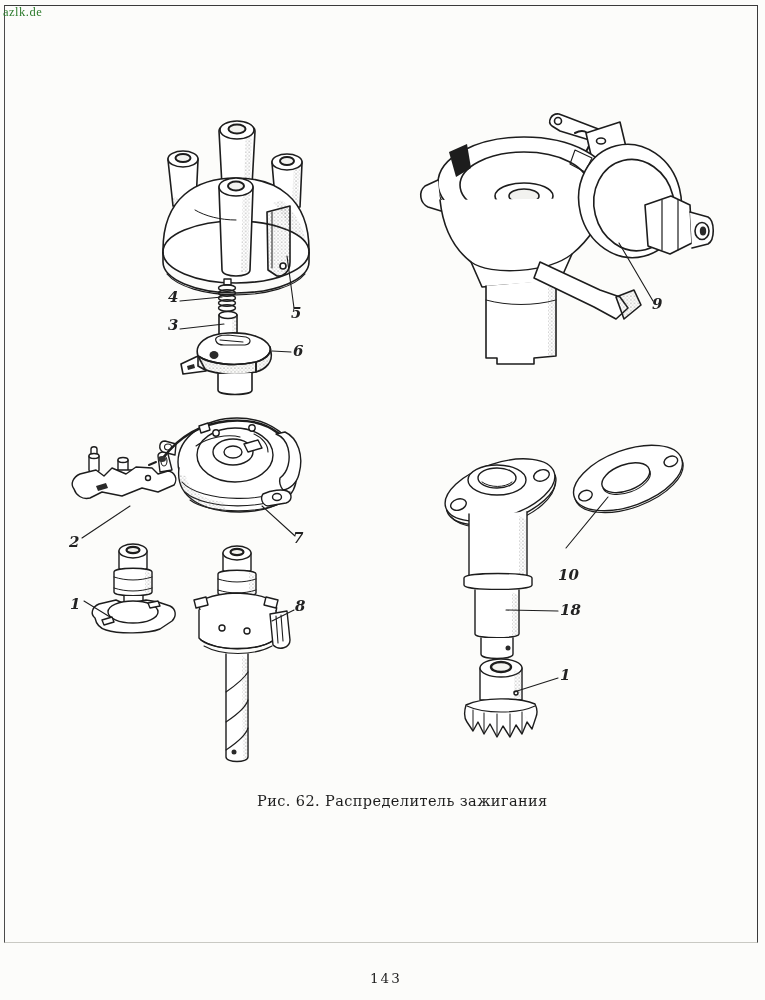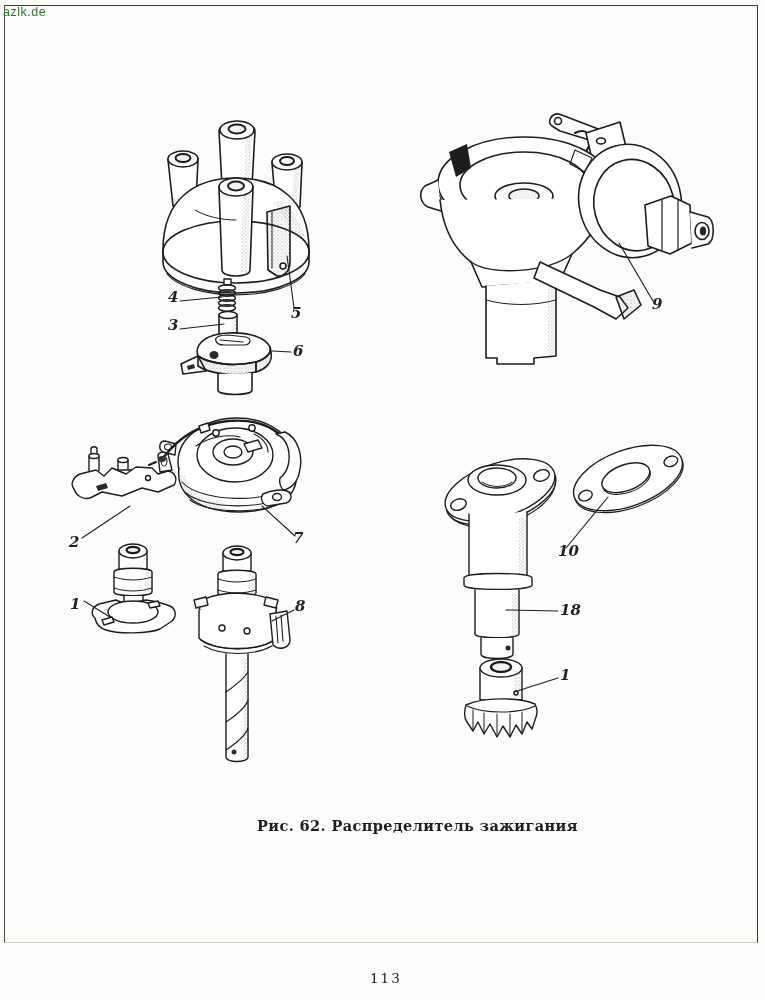--- a/index.html
+++ b/index.html
@@ -12,35 +12,34 @@
   .frame{
     position:absolute;left:4px;top:5px;width:752px;height:936px;
     border-top:1.5px solid #3a3a3a;
     border-left:1.3px solid #4a4a4a;
     border-right:1.5px solid #3a3a3a;
     border-bottom:1px solid #c9c9c3;
     pointer-events:none;
   }
   .watermark{
     position:absolute;left:3px;top:5px;
-    font-family:Liberation Sans, sans-serif;
+    font-family:Liberation Serif, serif;
     font-size:12.5px;color:#2b7a2b;letter-spacing:0.5px;
   }
   .figure-svg{position:absolute;left:0;top:0;}
   .part-label{
     position:absolute;
     font-family:"DejaVu Serif","Liberation Serif",serif;
     font-style:italic;font-weight:bold;
     font-size:15px;line-height:15px;color:#222;
   }
   .caption{
     position:absolute;left:257px;top:793px;
-    font-weight:bold;font-size:14.5px;letter-spacing:0.4px;
+    font-weight:normal;font-size:14.5px;letter-spacing:0.4px;
     white-space:nowrap;
-    margin-top:24px;
   }
   .page-number{
     position:absolute;left:370px;top:970px;
     font-size:13.5px;letter-spacing:2px;
   }
 </style>
 </head>
 <body>
 
 <div class="frame"></div>
@@ -307,19 +306,19 @@
 
 <span class="part-label" style="left:70px;top:597px">1</span>
 <span class="part-label" style="left:69px;top:535px">2</span>
 <span class="part-label" style="left:168px;top:318px">3</span>
 <span class="part-label" style="left:168px;top:290px">4</span>
 <span class="part-label" style="left:291px;top:306px">5</span>
 <span class="part-label" style="left:293px;top:344px">6</span>
 <span class="part-label" style="left:293px;top:531px">7</span>
 <span class="part-label" style="left:295px;top:599px">8</span>
 <span class="part-label" style="left:652px;top:297px">9</span>
-<span class="part-label" style="left:558px;top:544px">10</span>
+<span class="part-label" style="left:558px;top:568px">10</span>
 <span class="part-label" style="left:560px;top:603px">18</span>
 <span class="part-label" style="left:560px;top:668px">1</span>
 
 <div class="caption">Рис. 62. Распределитель зажигания</div>
 
-<div class="page-number">113</div>
+<div class="page-number">143</div>
 
 </body></html>

